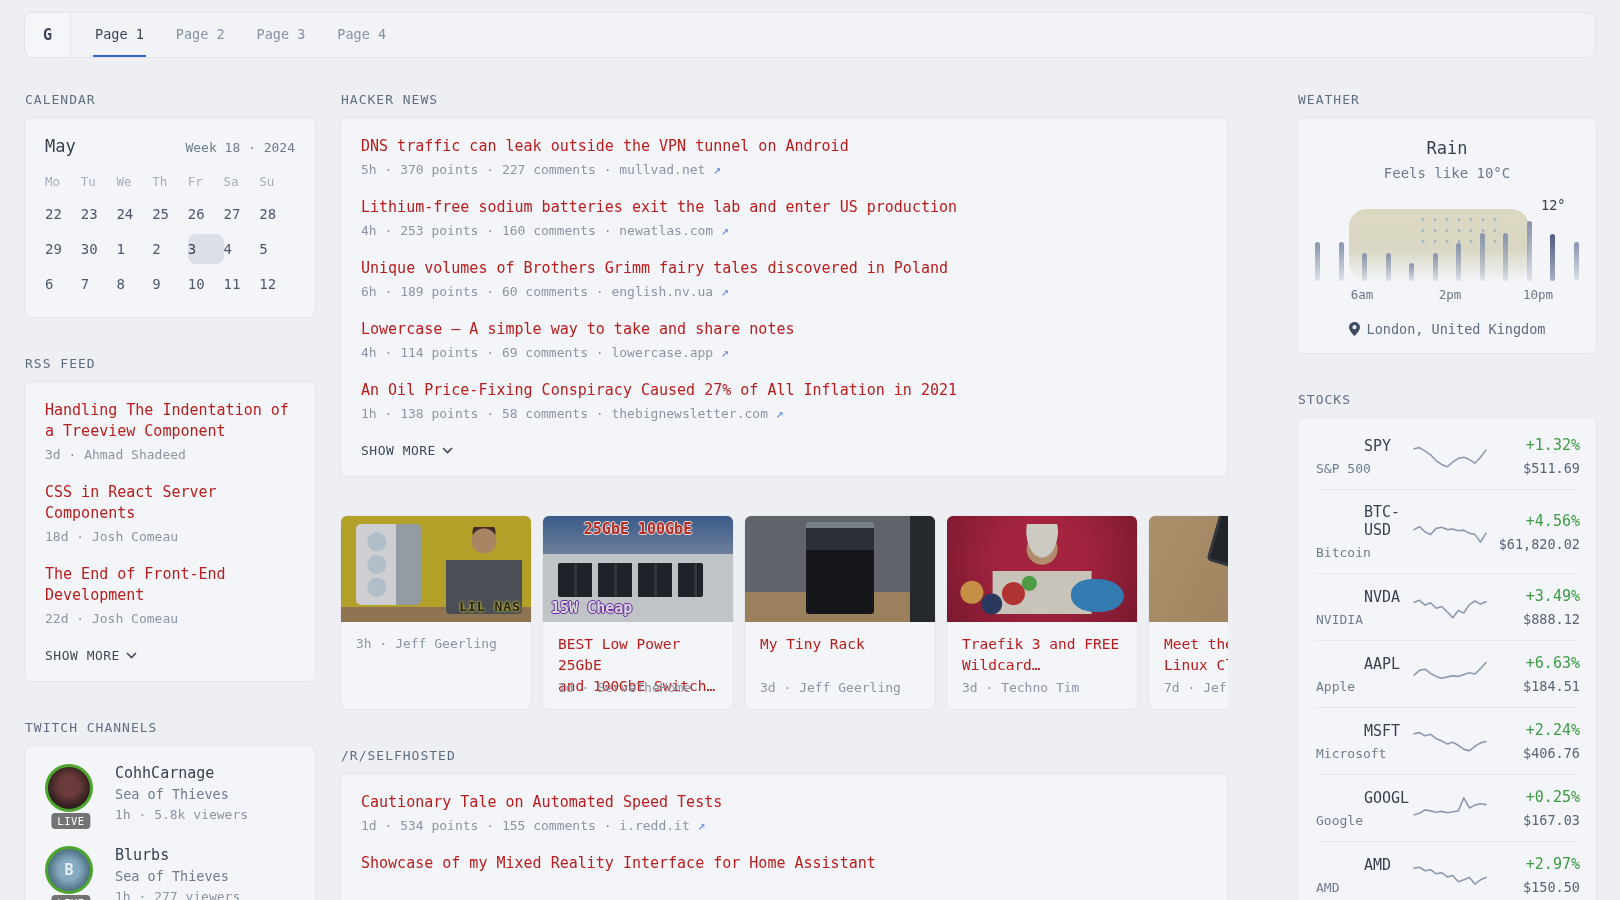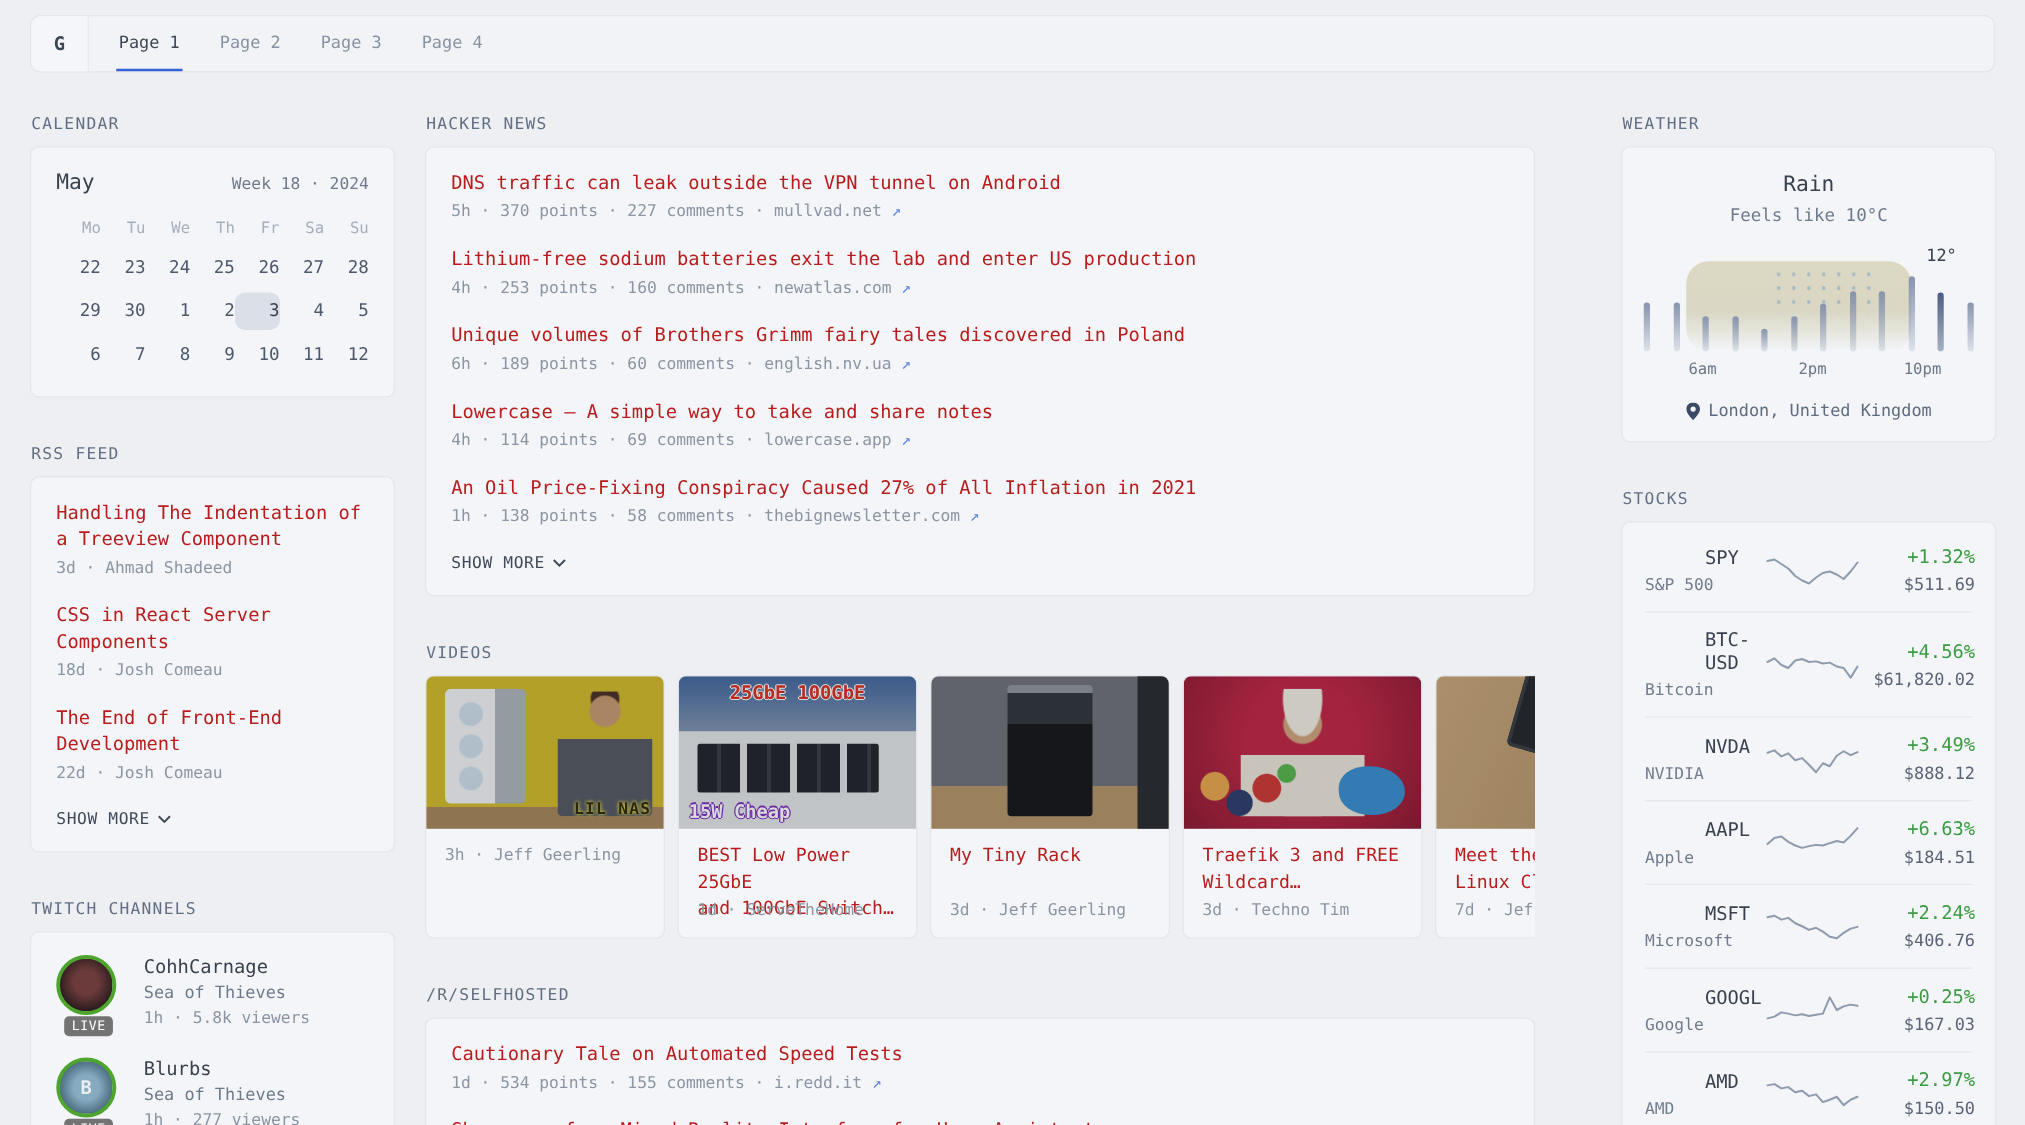--- a/index.html
+++ b/index.html
@@ -50,21 +50,21 @@
     display:inline-flex; align-items:center; gap:6px; margin-top:22px;
     background:none; border:none; font-family:inherit; font-size:13px;
     letter-spacing:0.5px; color:#3f4958; cursor:pointer;
   }
   .chev { width:11px; height:7px; }
 
   
   .cal-head { display:flex; justify-content:space-between; align-items:baseline; margin-bottom:14px; }
   .cal-month { font-size:17px; color:#39414f; }
   .cal-week { font-size:13px; color:#6e7a8c; }
-  .cal-weekdays, .cal-grid { display:grid; grid-template-columns:repeat(7,1fr); text-align:right; }
+  .cal-weekdays, .cal-grid { display:grid; grid-template-columns:repeat(7,1fr); text-align:left; }
   .cal-weekdays span { font-size:12.5px; color:#a6aebc; padding:4px 0 10px; }
   .cal-grid { row-gap:5px; }
   .cal-day { font-size:14px; color:#4e586c; padding:7px 0; border-radius:8px; }
   .cal-day.selected { background:#dbe0e8; color:#39414f; }
 
   
   .feed-item { margin-bottom:20px; }
   .feed-item:last-of-type { margin-bottom:0; }
   .feed-title { font-size:15px; line-height:21px; display:block; }
 
@@ -86,21 +86,21 @@
   }
   .tw-name { font-size:15px; color:#39414f; }
   .tw-game { font-size:13.5px; color:#6d7a8c; margin-top:4px; }
 
   
   .videos-row { display:flex; gap:10px; overflow:hidden; }
   .vcard {
     flex:0 0 192px; background:#f3f5f8; border:1px solid #e3e6ec; border-radius:7px;
     overflow:hidden; cursor:pointer;
   }
-  .thumb { position:relative; height:122px; }
+  .thumb { position:relative; height:106px; }
   .thumb .shade { position:absolute; inset:0; background:rgba(15,18,26,0.16); z-index:3; }
   .thumb span.ttext { position:absolute; z-index:2; font-weight:bold; }
 
   .t1 { background:linear-gradient(#d2bb2b 0 86%, #a8875c 86%); }
   .t1::before { content:""; position:absolute; left:8%; top:8%; width:34%; height:76%;
     border-radius:5px;
     background:
       radial-gradient(circle at 32% 22%, #cfdfeb 0 9px, transparent 10px),
       radial-gradient(circle at 32% 50%, #cfdfeb 0 9px, transparent 10px),
       radial-gradient(circle at 32% 78%, #cfdfeb 0 9px, transparent 10px),
@@ -335,21 +335,20 @@
           <button class="show-more">
             <span>SHOW MORE</span>
             <svg class="chev" viewBox="0 0 11 7">
                 <polyline points="1,1 5.5,5.5 10,1" fill="none" stroke="currentColor" stroke-width="1.6"></polyline>
               </svg>
           </button>
         </div>
       </div>
 
       <div class="section">
-        <div class="sec-label">VIDEOS</div>
         <div class="videos-row">
 
           <div class="vcard">
             <div class="thumb t1">
               <span class="ttext t1-text">LIL NAS</span>
               <i class="shade"></i>
             </div>
             <div class="vbody">
               <div class="vmeta">3h · Jeff Geerling</div>
             </div>

